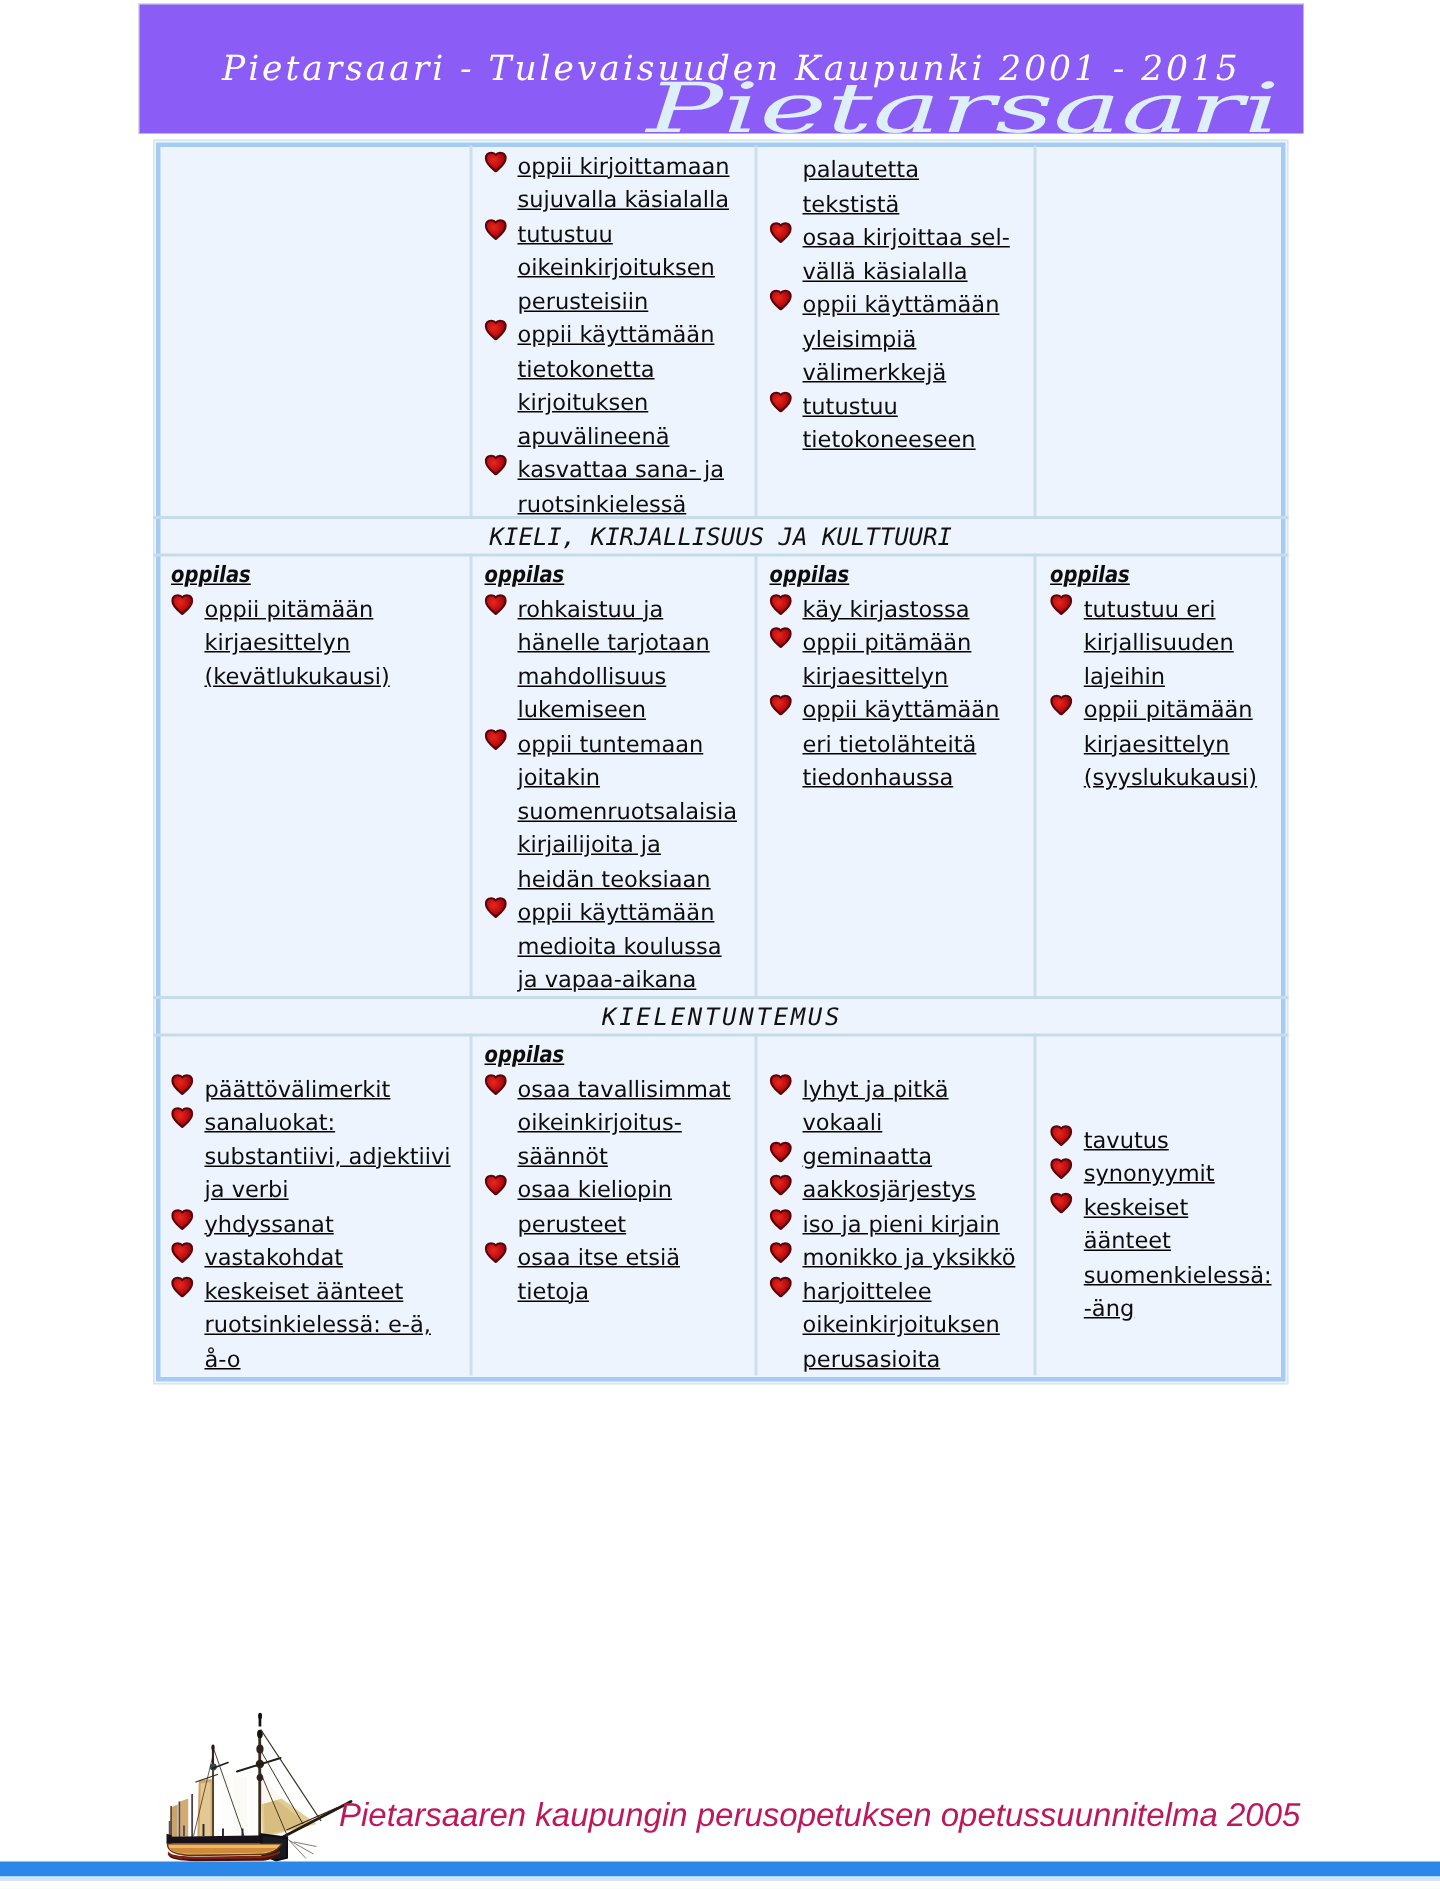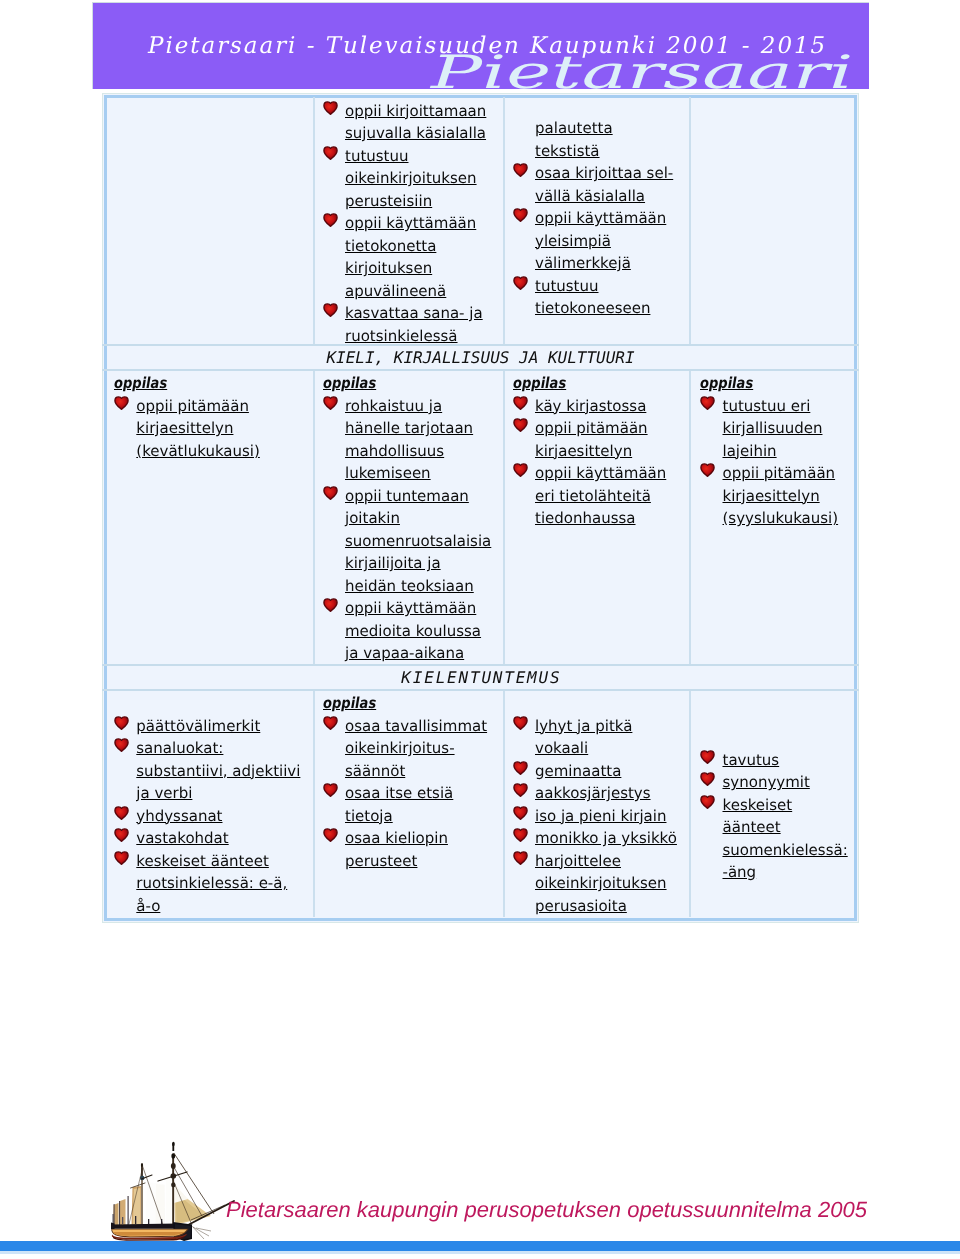--- a/index.html
+++ b/index.html
@@ -99,21 +99,21 @@
               </svg></span><span>oppii käyttämään
 tietokonetta
 kirjoituksen
 apuvälineenä</span></div>
       <div class="li"><span class="bw" style="left:-22px"><svg class="bullet" viewBox="0 0 16 16">
                 <use href="#heart-shape"></use>
               </svg></span><span>kasvattaa sana- ja
 ruotsinkielessä</span></div>
      </div>
     </div>
-    <div class="cell" style="left:432px;top:23px;width:150px">
+    <div class="cell" style="left:432px;top:8px;width:150px">
      <div class="blist">
       <div class="li nob">palautetta
 tekstistä</div>
       <div class="li"><span class="bw" style="left:-21.7px"><svg class="bullet" viewBox="0 0 16 16">
                 <use href="#heart-shape"></use>
               </svg></span><span>osaa kirjoittaa sel-
 vällä käsialalla</span></div>
       <div class="li"><span class="bw" style="left:-21.7px"><svg class="bullet" viewBox="0 0 16 16">
                 <use href="#heart-shape"></use>
               </svg></span><span>oppii käyttämään
@@ -219,26 +219,26 @@
     <div class="cell" style="left:242px;top:598px;width:152px">
      <div class="chead" style="margin-left:-22px">oppilas</div>
      <div class="blist">
       <div class="li"><span class="bw" style="left:-22px"><svg class="bullet" viewBox="0 0 16 16">
                 <use href="#heart-shape"></use>
               </svg></span><span>osaa tavallisimmat
 oikeinkirjoitus-
 säännöt</span></div>
       <div class="li"><span class="bw" style="left:-22px"><svg class="bullet" viewBox="0 0 16 16">
                 <use href="#heart-shape"></use>
+              </svg></span><span>osaa kieliopin
+perusteet</span></div>
+      <div class="li"><span class="bw" style="left:-22px"><svg class="bullet" viewBox="0 0 16 16">
+                <use href="#heart-shape"></use>
               </svg></span><span>osaa itse etsiä
 tietoja</span></div>
-      <div class="li"><span class="bw" style="left:-22px"><svg class="bullet" viewBox="0 0 16 16">
-                <use href="#heart-shape"></use>
-              </svg></span><span>osaa kieliopin
-perusteet</span></div>
      </div>
     </div>
     <div class="cell" style="left:432px;top:598px;width:150px">
      <div class="chead-spacer"></div>
      <div class="blist">
       <div class="li"><span class="bw" style="left:-21.7px"><svg class="bullet" viewBox="0 0 16 16">
                 <use href="#heart-shape"></use>
               </svg></span><span>lyhyt ja pitkä
 vokaali</span></div>
       <div class="li"><span class="bw" style="left:-21.7px"><svg class="bullet" viewBox="0 0 16 16">

